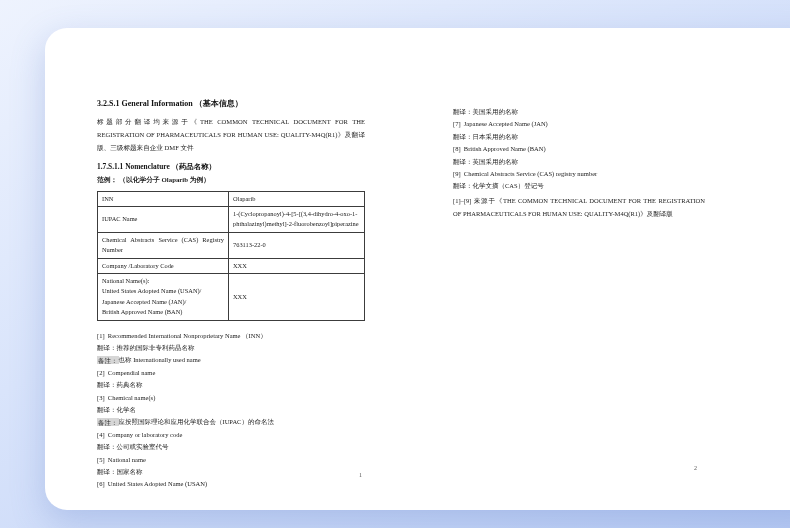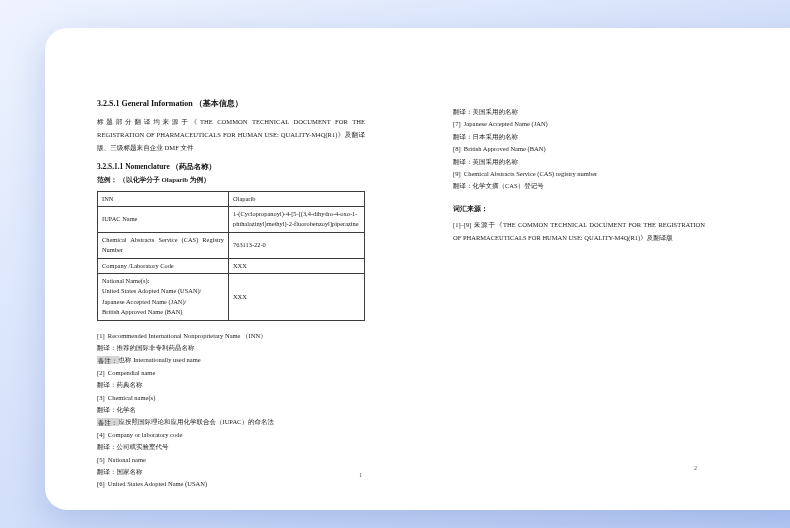--- a/index.html
+++ b/index.html
@@ -52,21 +52,21 @@
   .pageno-2{left:649px;top:437px;}
 </style>
 </head>
 <body>
 
 <div class="card">
 
   <div class="page page-1">
     <h1>3.2.S.1 General Information （基本信息）</h1>
     <p class="intro">标题部分翻译均来源于《THE COMMON TECHNICAL DOCUMENT FOR THE REGISTRATION OF PHARMACEUTICALS FOR HUMAN USE: QUALITY-M4Q(R1)》及翻译版、三级标题来自企业 DMF 文件</p>
-    <h2>3.2.S.1.1 Nomenclature （药品名称）</h2>
+    <h2>1.7.S.1.1 Nomenclature （药品名称）</h2>
     <p class="example">范例： （以化学分子 Olaparib 为例）</p>
 
     <div class="ntable">
 
         <div class="trow">
           <div class="tcell tlabel">INN</div>
           <div class="tcell tvalue">Olaparib</div>
         </div>
 
         <div class="trow">
@@ -135,19 +135,18 @@
         <p class="doc-line line-trans"><span class="line-text">翻译：日本采用的名称</span></p>
 
         <p class="doc-line line-term"><span class="line-text">[8]  British Approved Name (BAN)</span></p>
 
         <p class="doc-line line-trans"><span class="line-text">翻译：英国采用的名称</span></p>
 
         <p class="doc-line line-term"><span class="line-text">[9]  Chemical Abstracts Service (CAS) registry number</span></p>
 
         <p class="doc-line line-trans"><span class="line-text">翻译：化学文摘（CAS）登记号</span></p>
       </div>
-    <h3>词汇来源：</h3>
     <p class="source">[1]–[9]  来源于《THE COMMON TECHNICAL DOCUMENT FOR THE REGISTRATION OF PHARMACEUTICALS FOR HUMAN USE: QUALITY-M4Q(R1)》及翻译版</p>
   </div>
 
   <div class="pageno pageno-1">1</div>
   <div class="pageno pageno-2">2</div>
 </div>
 
 </body></html>

